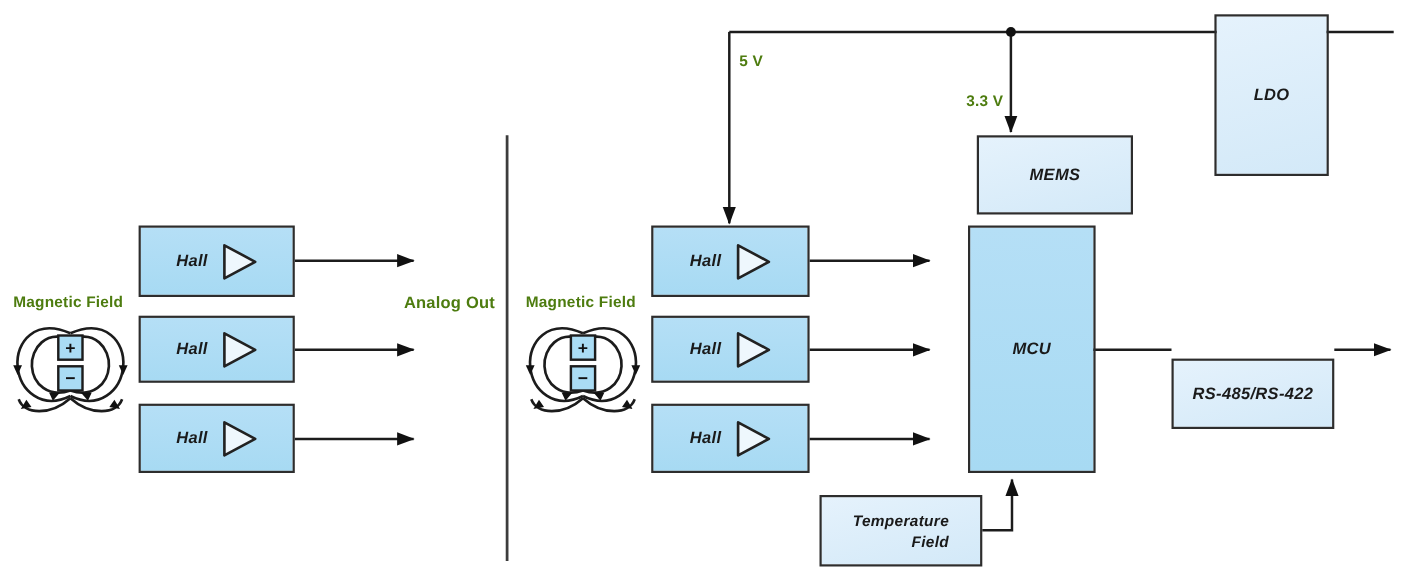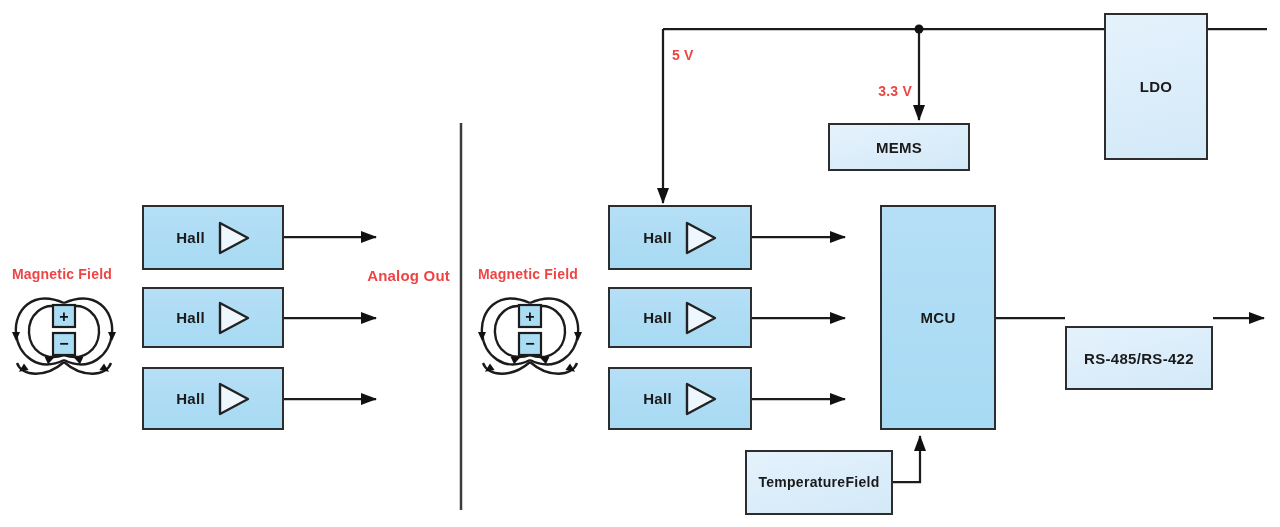--- a/index.html
+++ b/index.html
@@ -6,31 +6,31 @@
   body{
     width:1280px;height:527px;position:relative;overflow:hidden;
     background:#ffffff;
     font-family:"Liberation Sans", sans-serif;
   }
   #wires{position:absolute;left:0;top:0;z-index:1;}
   .box{
     position:absolute;box-sizing:border-box;z-index:2;
     border:2px solid #2d2d2d;
     display:flex;align-items:center;justify-content:center;
-    font-weight:700;color:#1a1a1a;font-size:15px;letter-spacing:.3px;
+    font-weight:700;color:#1a1a1a;font-size:15px;letter-spacing:.3px;font-style:italic;
   }
   .dark{background:linear-gradient(180deg,#b5dff6 0%,#a7daf3 100%);}
   .light{background:linear-gradient(165deg,#e5f2fc 0%,#d3e9f8 100%);}
-  .hall{gap:13px;margin-left:16px;}
+  .hall{gap:13px;}
   .hall .amp{display:block;}
   .lbl{
-    position:absolute;z-index:2;font-weight:700;color:#ef4444;
+    position:absolute;z-index:2;font-weight:700;color:#4d7c0f;
     font-size:14px;letter-spacing:.2px;white-space:nowrap;
   }
-  .temp-lines{display:flex;flex-direction:row;align-items:flex-end;line-height:1.3;font-size:14px;}
+  .temp-lines{display:flex;flex-direction:column;align-items:flex-end;line-height:1.3;font-size:14px;}
 </style>
 </head>
 <body>
 
 <svg id="wires" width="1280" height="527" viewBox="0 0 1280 527">
   <defs>
     <marker id="ah" markerUnits="userSpaceOnUse" markerWidth="18" markerHeight="14" refX="15" refY="6" orient="auto">
       <path d="M0,0 L16,6 L0,12 Z" fill="#111"></path>
     </marker>
   </defs>
@@ -157,21 +157,21 @@
     <polygon points="2,3 30,18 2,33" fill="#eef7fd" stroke="#222" stroke-width="2.4" stroke-linejoin="round"></polygon>
   </svg>
 </div>
 <div class="box dark hall" style="left:592px;top:367px;width:144px;height:63px;">
   <span>Hall</span>
   <svg class="amp" width="32" height="36" viewBox="0 0 32 36">
     <polygon points="2,3 30,18 2,33" fill="#eef7fd" stroke="#222" stroke-width="2.4" stroke-linejoin="round"></polygon>
   </svg>
 </div>
 
-<div class="box light" style="left:828px;top:123px;width:142px;height:48px;">
+<div class="box light" style="left:888px;top:123px;width:142px;height:72px;">
   <span>MEMS</span>
 </div>
 
 <div class="box dark" style="left:880px;top:205px;width:116px;height:225px;">
   <span>MCU</span>
 </div>
 
 <div class="box light" style="left:1104px;top:13px;width:104px;height:147px;">
   <span>LDO</span>
 </div>

